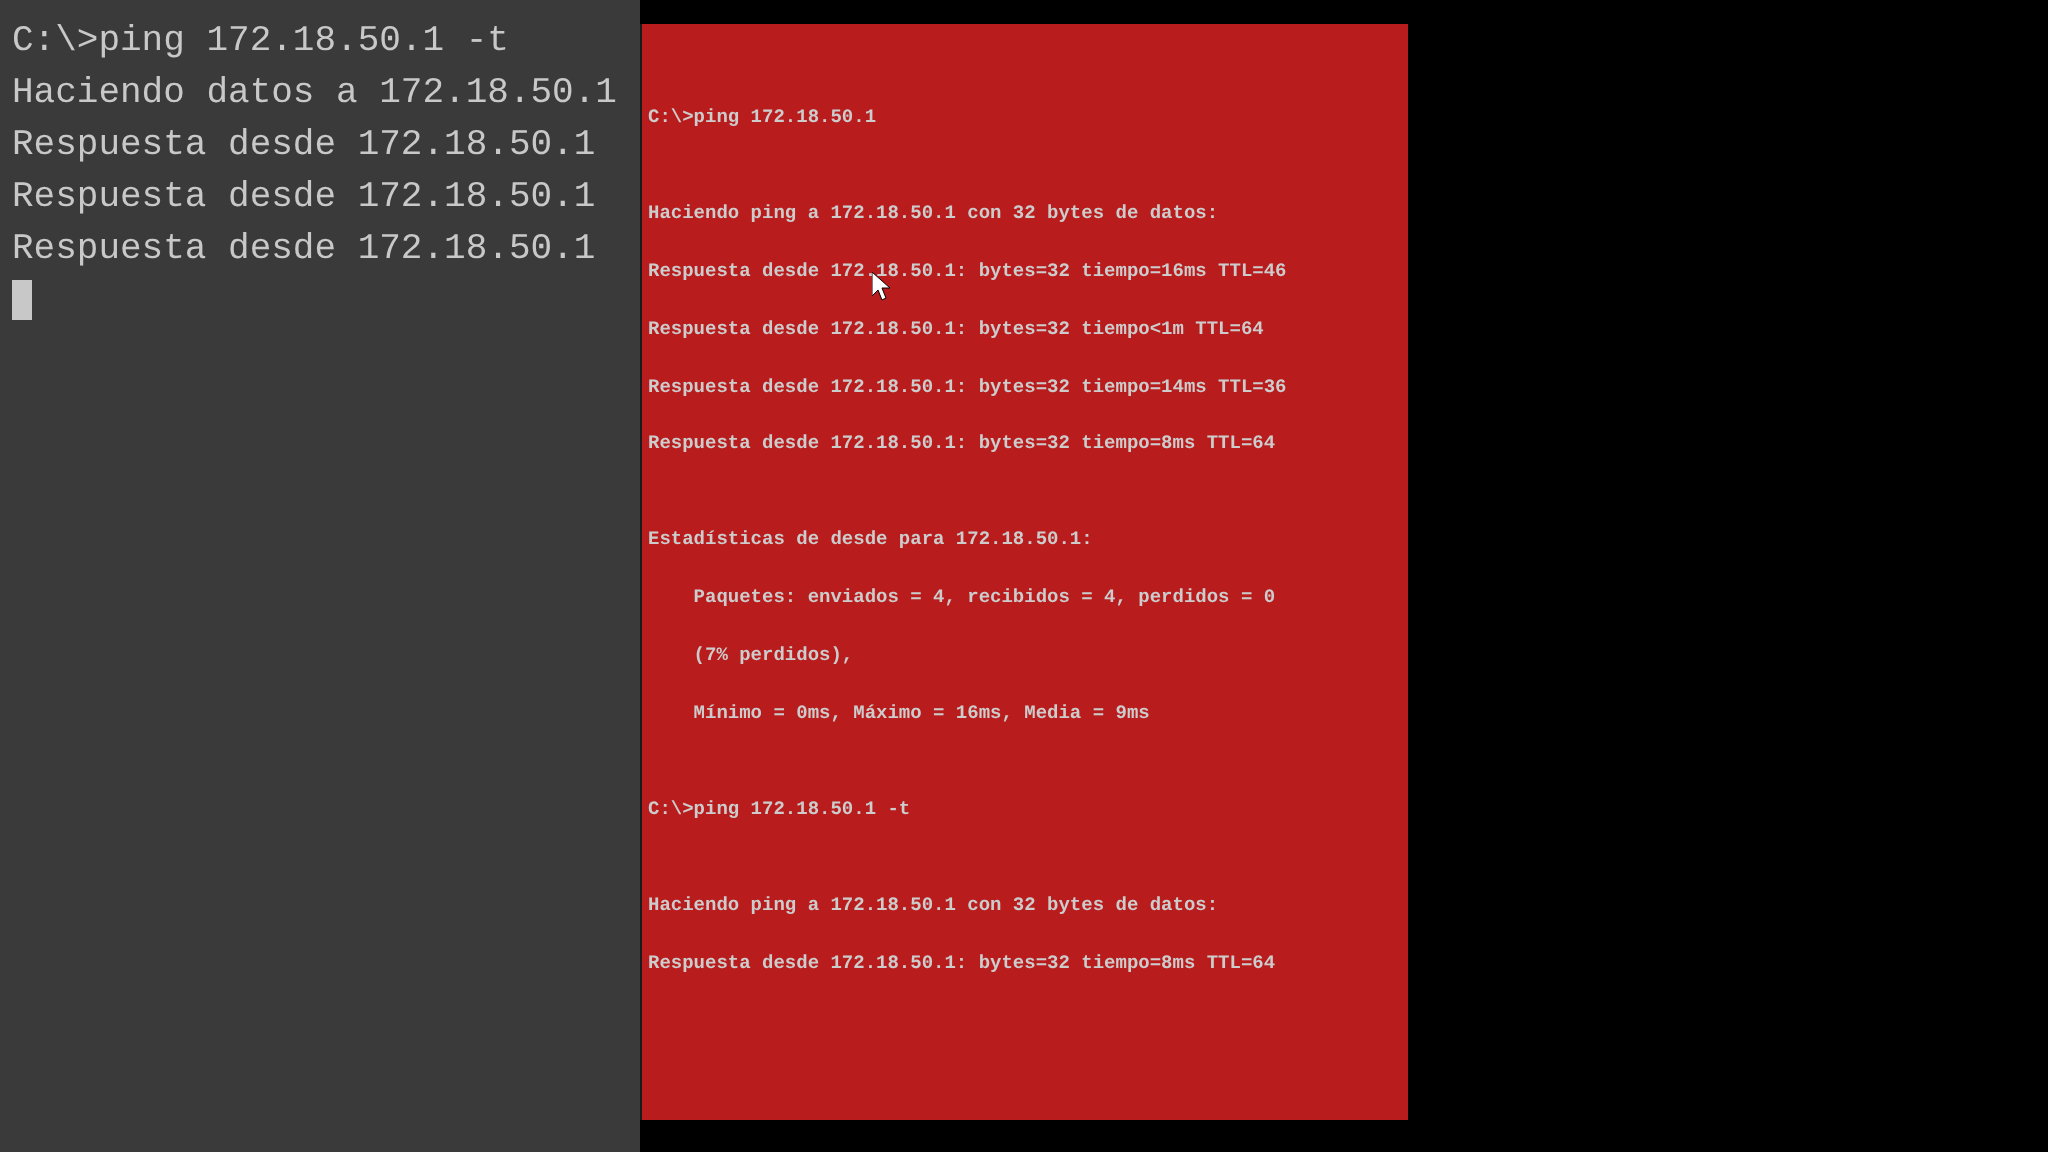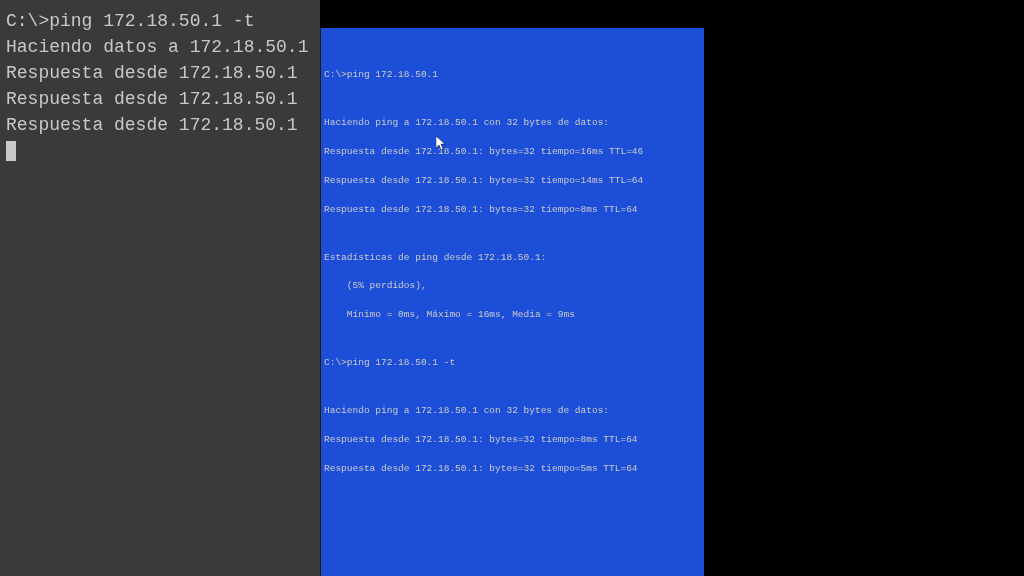--- a/index.html
+++ b/index.html
@@ -28,32 +28,33 @@
     .bg-terminal .line { display: block; }
     .bg-cursor {
       display: inline-block;
       width: 10px;
       height: 20px;
       background: #c8c8c8;
       vertical-align: middle;
     }
     .fg-terminal {
       position: absolute;
-      top: 28px;
+      top: 12px;
       left: 320px;
       width: 384px;
       height: 548px;
-      background: #1d4ed8;
+      background: #b91c1c;
       color: #cccccc;
       font-size: 9.5px;
       line-height: 9.6px;
       padding: 4px 3px;
       white-space: pre;
       overflow: hidden;
       border-left: 1px solid #1a1a1a;
+      font-weight: bold;
     }
     .fg-terminal .line { display: block; }
     .right-black {
       position: absolute;
       top: 0;
       left: 704px;
       width: 320px;
       height: 576px;
       background: #000;
     }
@@ -79,32 +80,33 @@
   <span class="line">Respuesta desde 172.18.50.1</span>
   <span class="line"><span class="bg-cursor"></span></span>
 </div>
 
 <div class="fg-terminal">
   <span class="line"></span>
   <span class="line">C:\&gt;ping 172.18.50.1</span>
   <span class="line"></span>
   <span class="line">Haciendo ping a 172.18.50.1 con 32 bytes de datos:</span>
   <span class="line">Respuesta desde 172.18.50.1: bytes=32 tiempo=16ms TTL=46</span>
-  <span class="line">Respuesta desde 172.18.50.1: bytes=32 tiempo=14ms TTL=64</span>
+  <span class="line">Respuesta desde 172.18.50.1: bytes=32 tiempo&lt;1m TTL=64</span>
+  <span class="line">Respuesta desde 172.18.50.1: bytes=32 tiempo=14ms TTL=36</span>
   <span class="line">Respuesta desde 172.18.50.1: bytes=32 tiempo=8ms TTL=64</span>
   <span class="line"></span>
-  <span class="line">Estadísticas de ping desde 172.18.50.1:</span>
-  <span class="line">    (5% perdidos),</span>
+  <span class="line">Estadísticas de desde para 172.18.50.1:</span>
+  <span class="line">    Paquetes: enviados = 4, recibidos = 4, perdidos = 0</span>
+  <span class="line">    (7% perdidos),</span>
   <span class="line">    Mínimo = 0ms, Máximo = 16ms, Media = 9ms</span>
   <span class="line"></span>
   <span class="line">C:\&gt;ping 172.18.50.1 -t</span>
   <span class="line"></span>
   <span class="line">Haciendo ping a 172.18.50.1 con 32 bytes de datos:</span>
   <span class="line">Respuesta desde 172.18.50.1: bytes=32 tiempo=8ms TTL=64</span>
-  <span class="line">Respuesta desde 172.18.50.1: bytes=32 tiempo=5ms TTL=64</span>
   
   
 </div>
 
 <div class="right-black"></div>
 
 <div class="mouse-cursor">
   <svg width="12" height="16" viewBox="0 0 12 16">
     <path d="M0 0 L0 12 L3 9 L5 14 L7 13 L5 8 L9 8 Z" fill="#fff" stroke="#000" stroke-width="0.5"></path>
   </svg>

